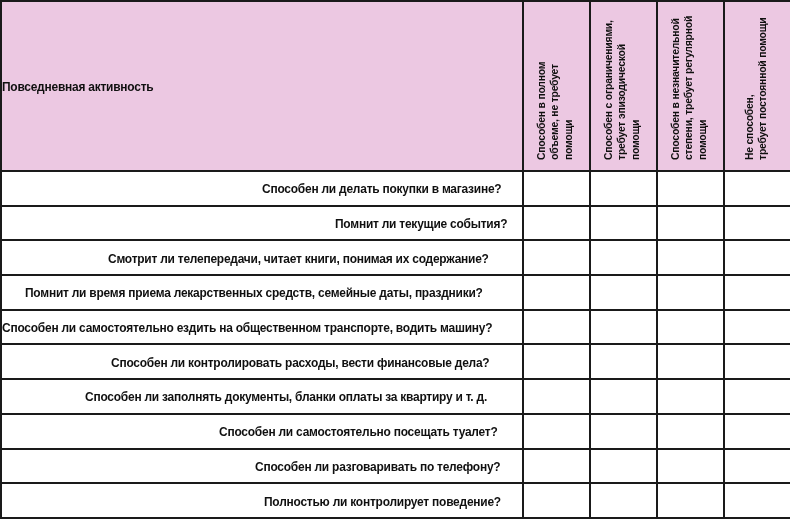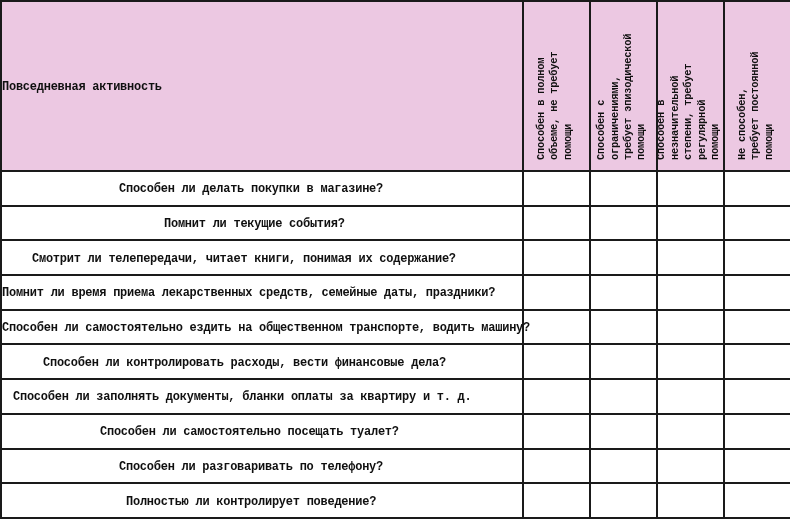--- a/index.html
+++ b/index.html
@@ -9,21 +9,20 @@
   }
   body {
     font-family: "Liberation Sans", "DejaVu Sans", sans-serif;
     color: #101010;
   }
   .page {
     width: 790px;
     height: 519px;
     overflow: hidden;
     background: #000000;
-    font-family: Liberation Mono, monospace;
   }
   table.grid {
     width: 790px;
     height: 519px;
     border-collapse: collapse;
     table-layout: fixed;
     background: #ffffff;
   }
   table.grid th, table.grid td {
     border: 2px solid #1a1a1a;
@@ -73,21 +72,21 @@
     transform: scaleX(0.94);
     transform-origin: 0 50%;
   }
   
   tbody td {
     height: 24px;
     background: #ffffff;
     vertical-align: middle;
   }
   td.q {
-    text-align: center;
+    text-align: right;
     padding-left: 7px;
     border-radius: 8px;
   }
   .cond {
     display: inline-block;
     white-space: nowrap;
     font-size: 13px;
     font-weight: bold;
     letter-spacing: -0.25px;
     transform: scaleX(0.92);

